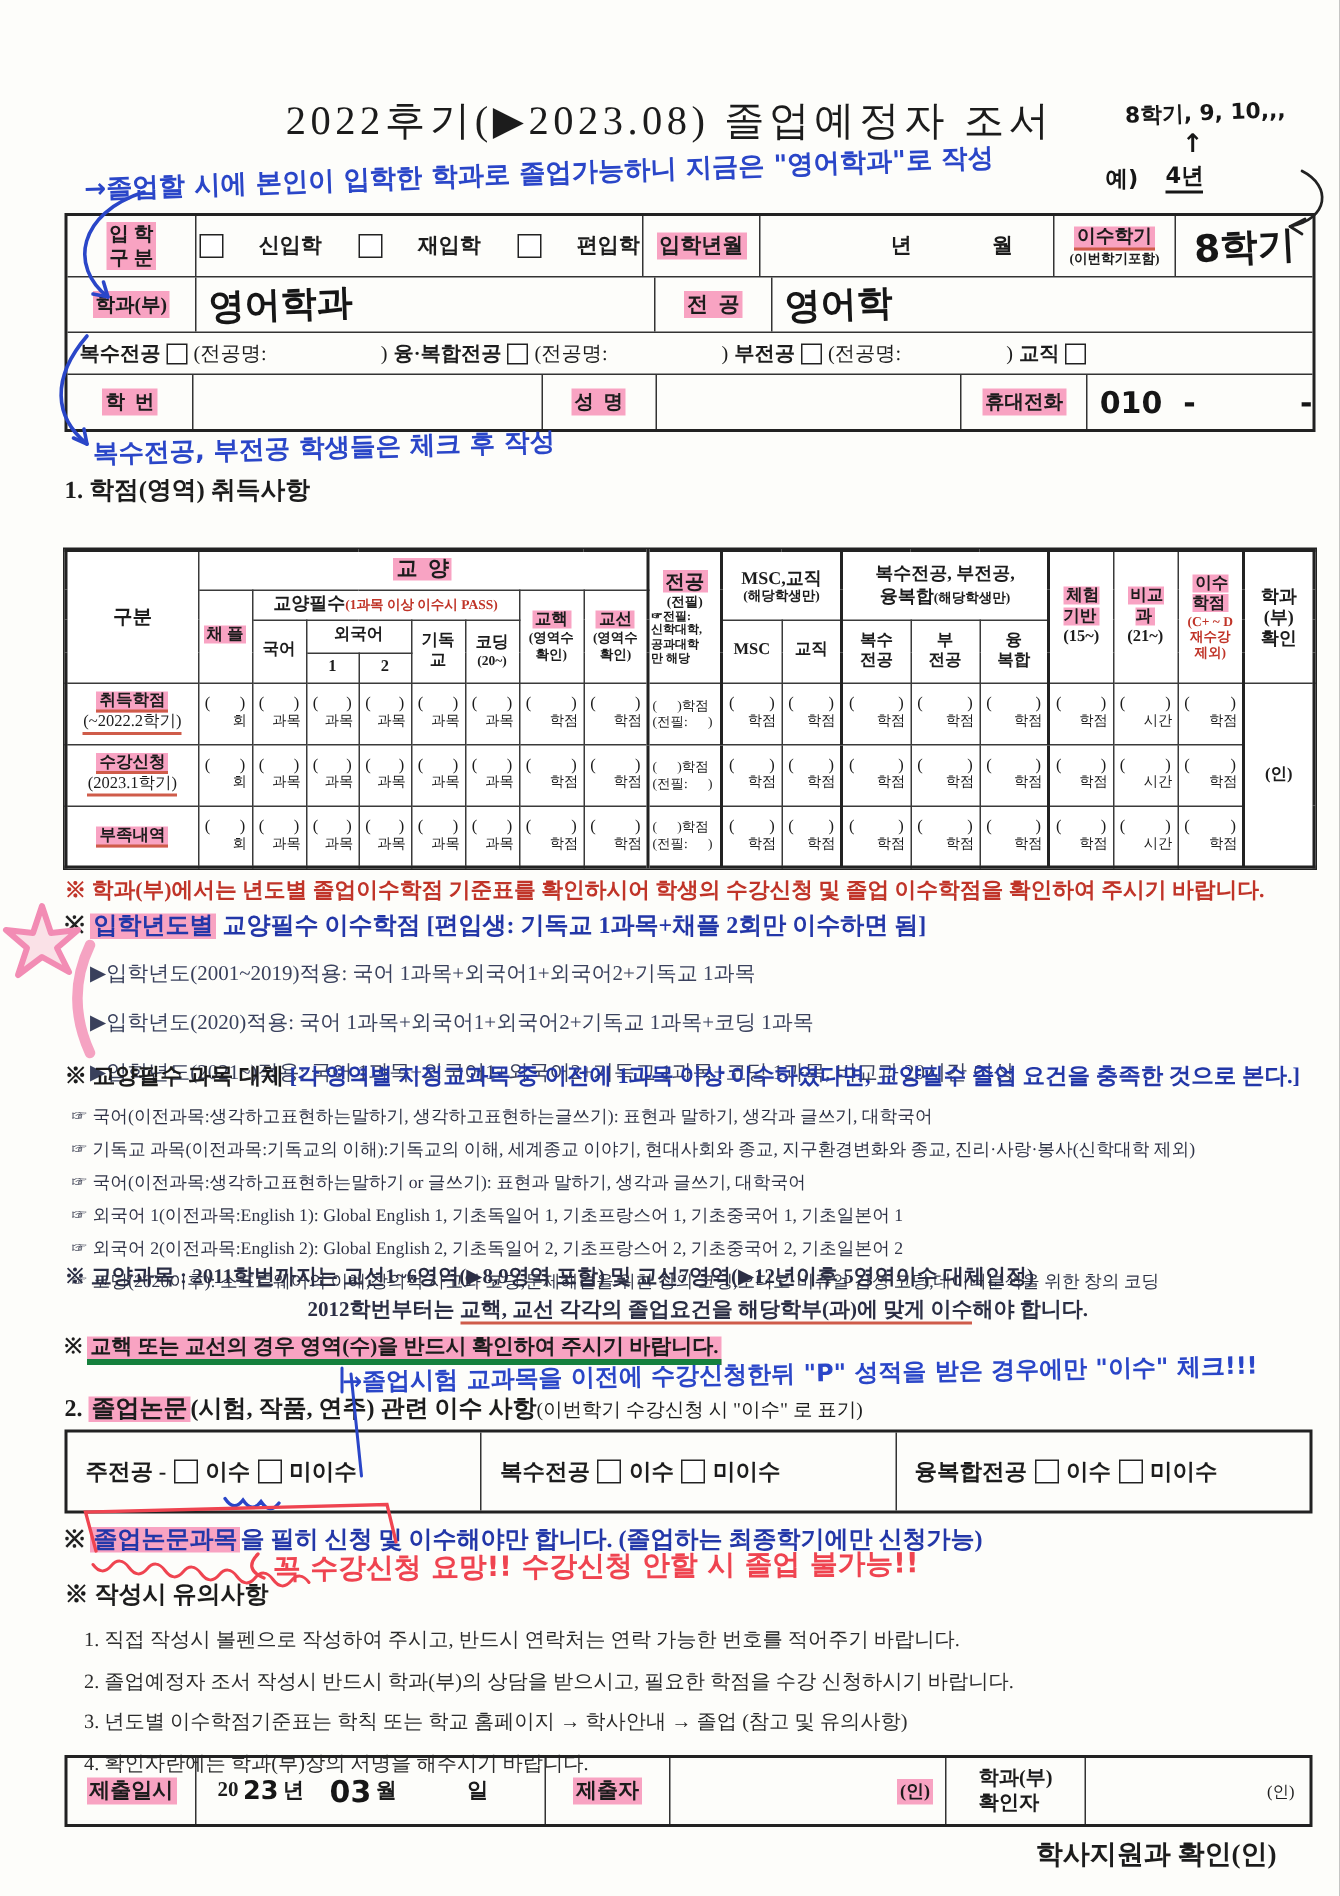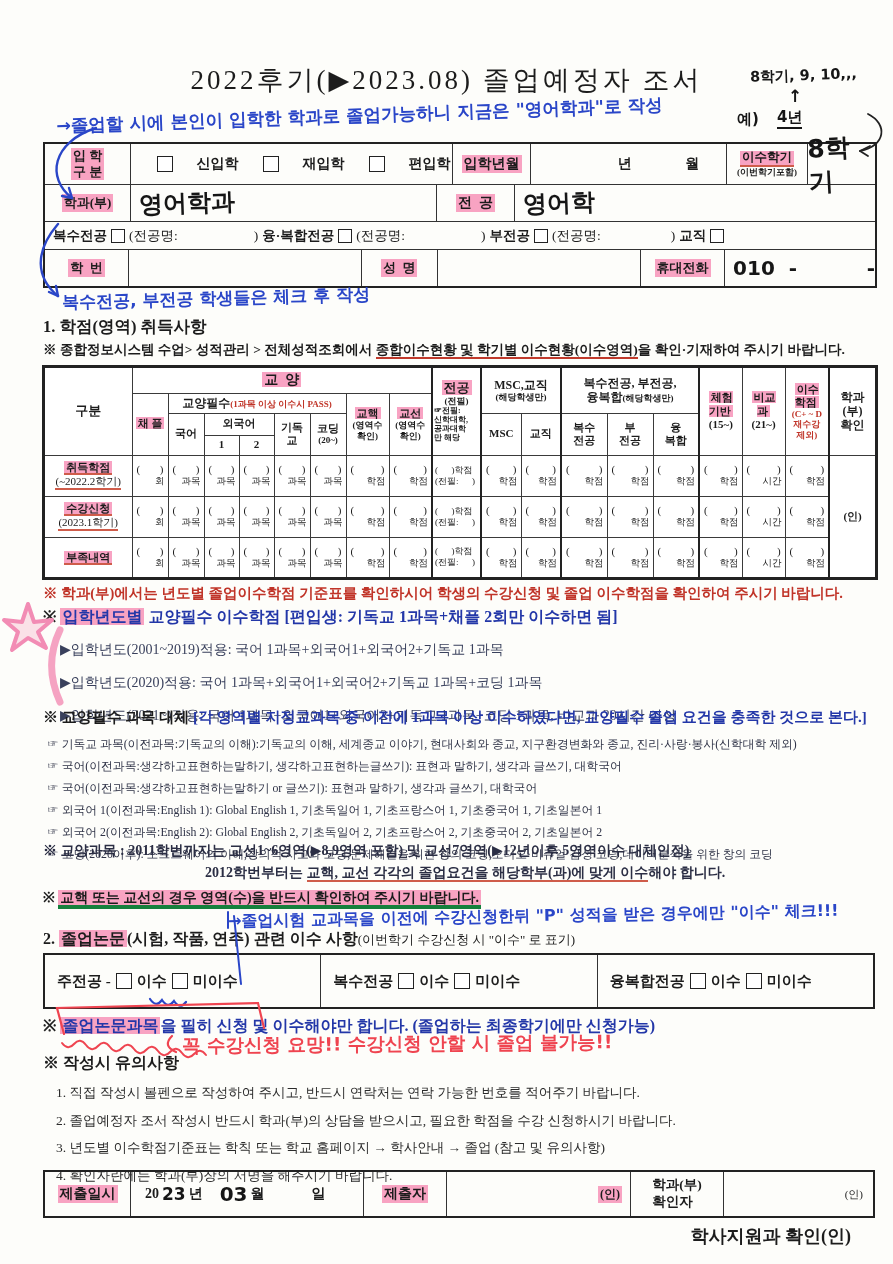--- a/index.html
+++ b/index.html
@@ -68,21 +68,21 @@
   <div class="abs hw" style="left:777px;top:108px;font-size:15px;border-bottom:2px solid #161616;">4년</div>
 
   <div class="abs hw hw-blue" style="left:56px;top:102px;font-size:17.5px;transform:rotate(-2deg);width:680px;">→졸업할 시에 본인이 입학한 학과로 졸업가능하니 지금은 "영어학과"로 작성</div>
 
   <div class="t1 abs" style="left:43px;top:142px;width:830px;">
     <div class="t1r" style="height:40px;">
       <div class="t1c" style="width:85px;">
           <span class="hl pre" style="font-size:13px;line-height:1.25;text-align:center;">입 학
 구 분</span>
         </div>
-      <div class="t1c" style="width:297px;gap:24px;padding-left:24px;">
+      <div class="t1c" style="width:297px;gap:24px;">
         <span class="cb"></span>
         <span>신입학</span>
         <span class="cb"></span>
         <span>재입학</span>
         <span class="cb"></span>
         <span>편입학</span>
       </div>
       <div class="t1c" style="width:77px;">
           <span class="hl">입학년월</span>
         </div>
@@ -145,23 +145,20 @@
       <div class="t1c" style="width:85px;margin-left:48px;">
           <span class="hl" style="font-size:13px;">휴대전화</span>
         </div>
       <div class="t1c left prs" style="flex:1;"><span class="hw prs" style="font-size:20px;">010  -          -</span></div>
     </div>
   </div>
 
   <div class="abs hw hw-blue" style="left:62px;top:287px;font-size:17px;transform:rotate(-1.5deg);">복수전공, 부전공 학생들은 체크 후 작성</div>
 
   <div class="abs b" style="left:43px;top:316px;font-size:16.5px;">1. 학점(영역) 취득사항</div>
-  <div class="abs note-line" style="left:43px;top:341px;">
-    <span>※ 종합정보시스템 수업&gt; 성적관리 &gt; 전체성적조회에서 </span><span style="border-bottom:2px solid #c0392b;">종합이수현황 및 학기별 이수현황(이수영역)</span><span>을 확인·기재하여 주시기 바랍니다.</span>
-  </div>
 
   <table class="mt abs" style="left:43px;top:366px;">
     <colgroup>
       <col style="width:88px">
         <col style="width:36px">
         <col style="width:36px">
         <col style="width:35px">
       <col style="width:35px">
         <col style="width:36px">
         <col style="width:36px">
@@ -635,22 +632,22 @@
   <div class="abs navy" style="left:60px;top:633px;font-size:14px;line-height:33px;">
     <div>▶입학년도(2001~2019)적용: 국어 1과목+외국어1+외국어2+기독교 1과목</div>
     <div>▶입학년도(2020)적용: 국어 1과목+외국어1+외국어2+기독교 1과목+코딩 1과목</div>
     <div>▶입학년도(2021~)적용: 국어 1과목+외국어1+외국어2+기독교 1과목+코딩 1과목, 비교과 20시간 이상</div>
   </div>
 
   <div class="abs" style="left:43px;top:708px;font-size:15px;font-weight:bold;">
     <span>※ 교양필수 과목 대체 </span><span class="blue">[각 영역별 지정교과목 중 이전에 1과목 이상 이수하였다면, 교양필수 졸업 요건을 충족한 것으로 본다.]</span>
   </div>
   <div class="abs" style="left:47px;top:733px;font-size:11.8px;line-height:22px;color:#2e3246;">
+    <div>☞ 국어(이전과목:생각하고표현하는말하기, 생각하고표현하는글쓰기): 표현과 말하기, 생각과 글쓰기, 대학국어</div>
     <div>☞ 기독교 과목(이전과목:기독교의 이해):기독교의 이해, 세계종교 이야기, 현대사회와 종교, 지구환경변화와 종교, 진리·사랑·봉사(신학대학 제외)</div>
-    <div>☞ 국어(이전과목:생각하고표현하는말하기, 생각하고표현하는글쓰기): 표현과 말하기, 생각과 글쓰기, 대학국어</div>
     <div>☞ 국어(이전과목:생각하고표현하는말하기 or 글쓰기): 표현과 말하기, 생각과 글쓰기, 대학국어</div>
     <div>☞ 외국어 1(이전과목:English 1): Global English 1, 기초독일어 1, 기초프랑스어 1, 기초중국어 1, 기초일본어 1</div>
     <div>☞ 외국어 2(이전과목:English 2): Global English 2, 기초독일어 2, 기초프랑스어 2, 기초중국어 2, 기초일본어 2</div>
     <div>☞ 코딩(2020이후): 소프트웨어의 이해,창의적 사고와 코딩,문제해결을 위한 창의 코딩,오디오·비쥬얼 감성 코딩,데이터분석을 위한 창의 코딩</div>
   </div>
 
   <div class="abs" style="left:43px;top:842px;font-size:14px;font-weight:600;color:#2b2e44;">※ 교양과목 : 2011학번까지는 교선1~6영역(▶8,9영역 포함) 및 교선7영역(▶12년이후 5영역이수 대체인정)</div>
   <div class="abs" style="left:205px;top:864px;font-size:14px;font-weight:600;color:#2b2e44;">
     <span>2012학번부터는 </span><span style="border-bottom:2px solid #cf5c4a;font-weight:bold;">교핵, 교선 각각의 졸업요건을 해당학부(과)에 맞게 이수</span><span>해야 합니다.</span>
   </div>

